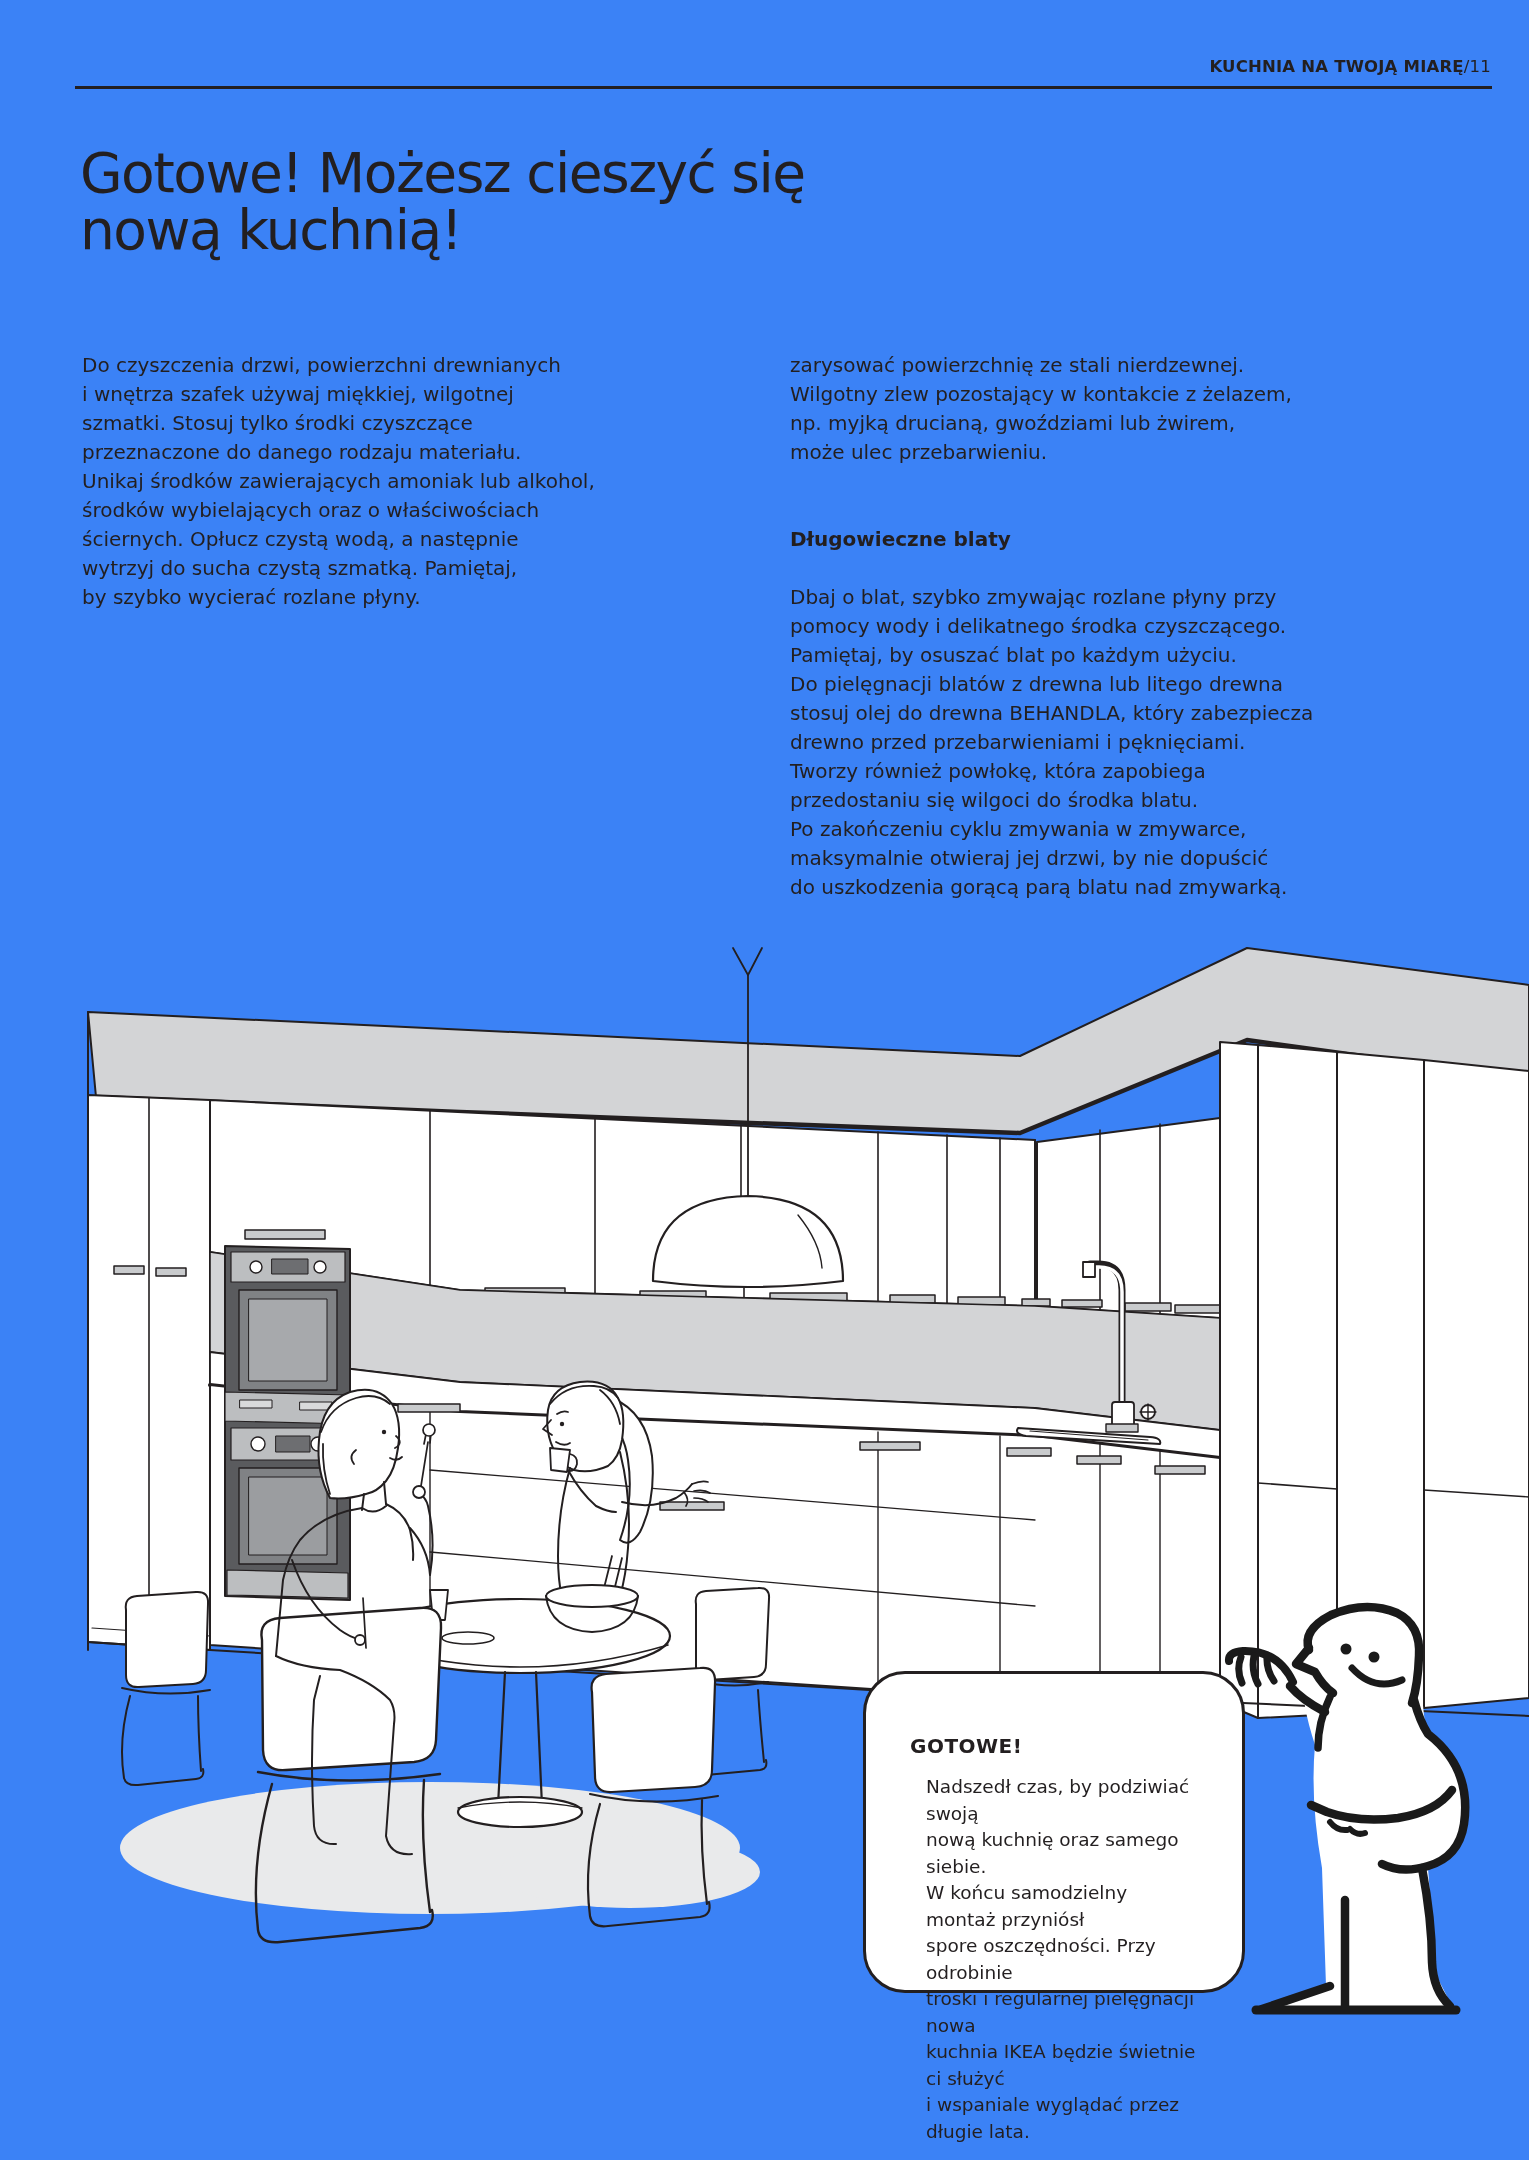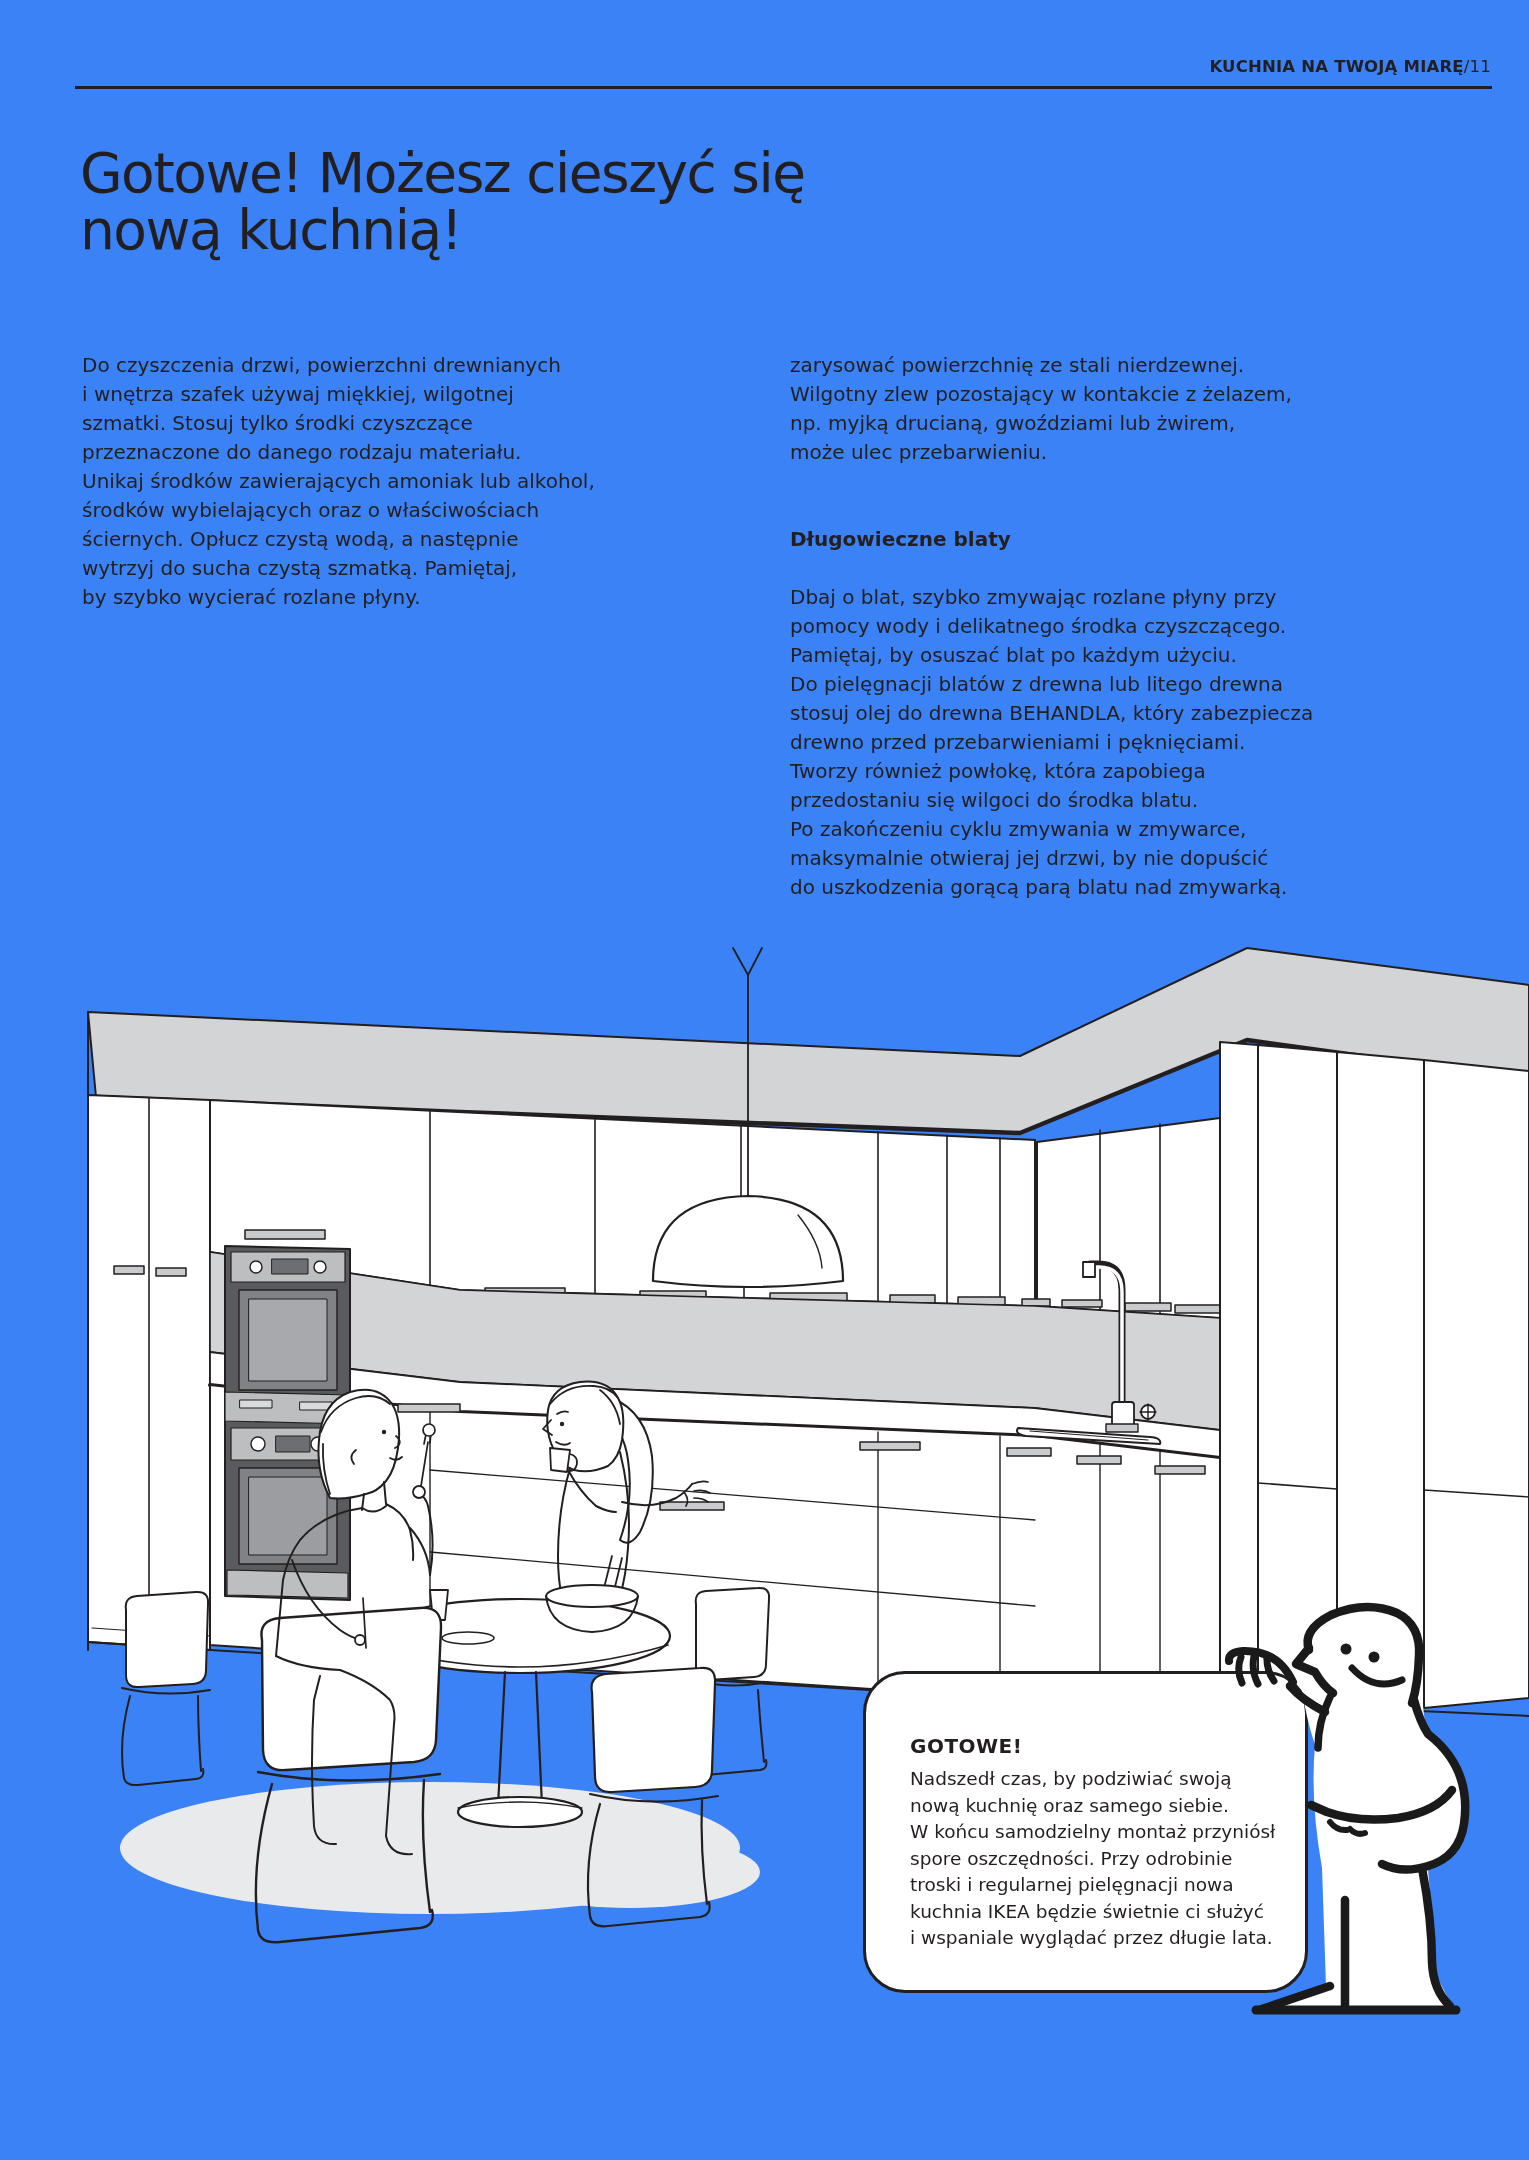--- a/index.html
+++ b/index.html
@@ -17,25 +17,25 @@
   .col-left{left:82px;top:322px;width:520px;}
   .col-right{left:790px;top:322px;width:660px;}
   .sec-h{font-weight:bold;margin:0;}
   .sec-b{margin:0 0 29px 0;}
   .pre{white-space:pre-line;}
   
   .art{position:absolute;left:0;top:0;width:1529px;height:2160px;}
   #kitchen-svg{z-index:1;}
   #character-svg{z-index:3;pointer-events:none;}
   
-  .callout{position:absolute;left:863px;top:1671px;width:445px;height:322px;box-sizing:border-box;
+  .callout{position:absolute;left:863px;top:1671px;width:382px;height:322px;box-sizing:border-box;
            background:#fff;border:3.5px solid #231f20;border-radius:42px;z-index:2;
            padding:60px 28px 0 44px;}
   .callout h3{margin:0 0 8px 0;font-size:20px;letter-spacing:.5px;}
-  .callout p{margin:0;font-size:18.5px;line-height:26.5px;}
+  .callout p{margin:16px;font-size:18.5px;line-height:26.5px;}
 </style>
 </head>
 <body>
 
 <div class="page">
 
   <div class="hdr"><b>KUCHNIA NA TWOJĄ MIARĘ</b><span>/11</span></div>
   <div class="hdr-rule"></div>
 
   <h1 class="title">Gotowe! Możesz cieszyć się

